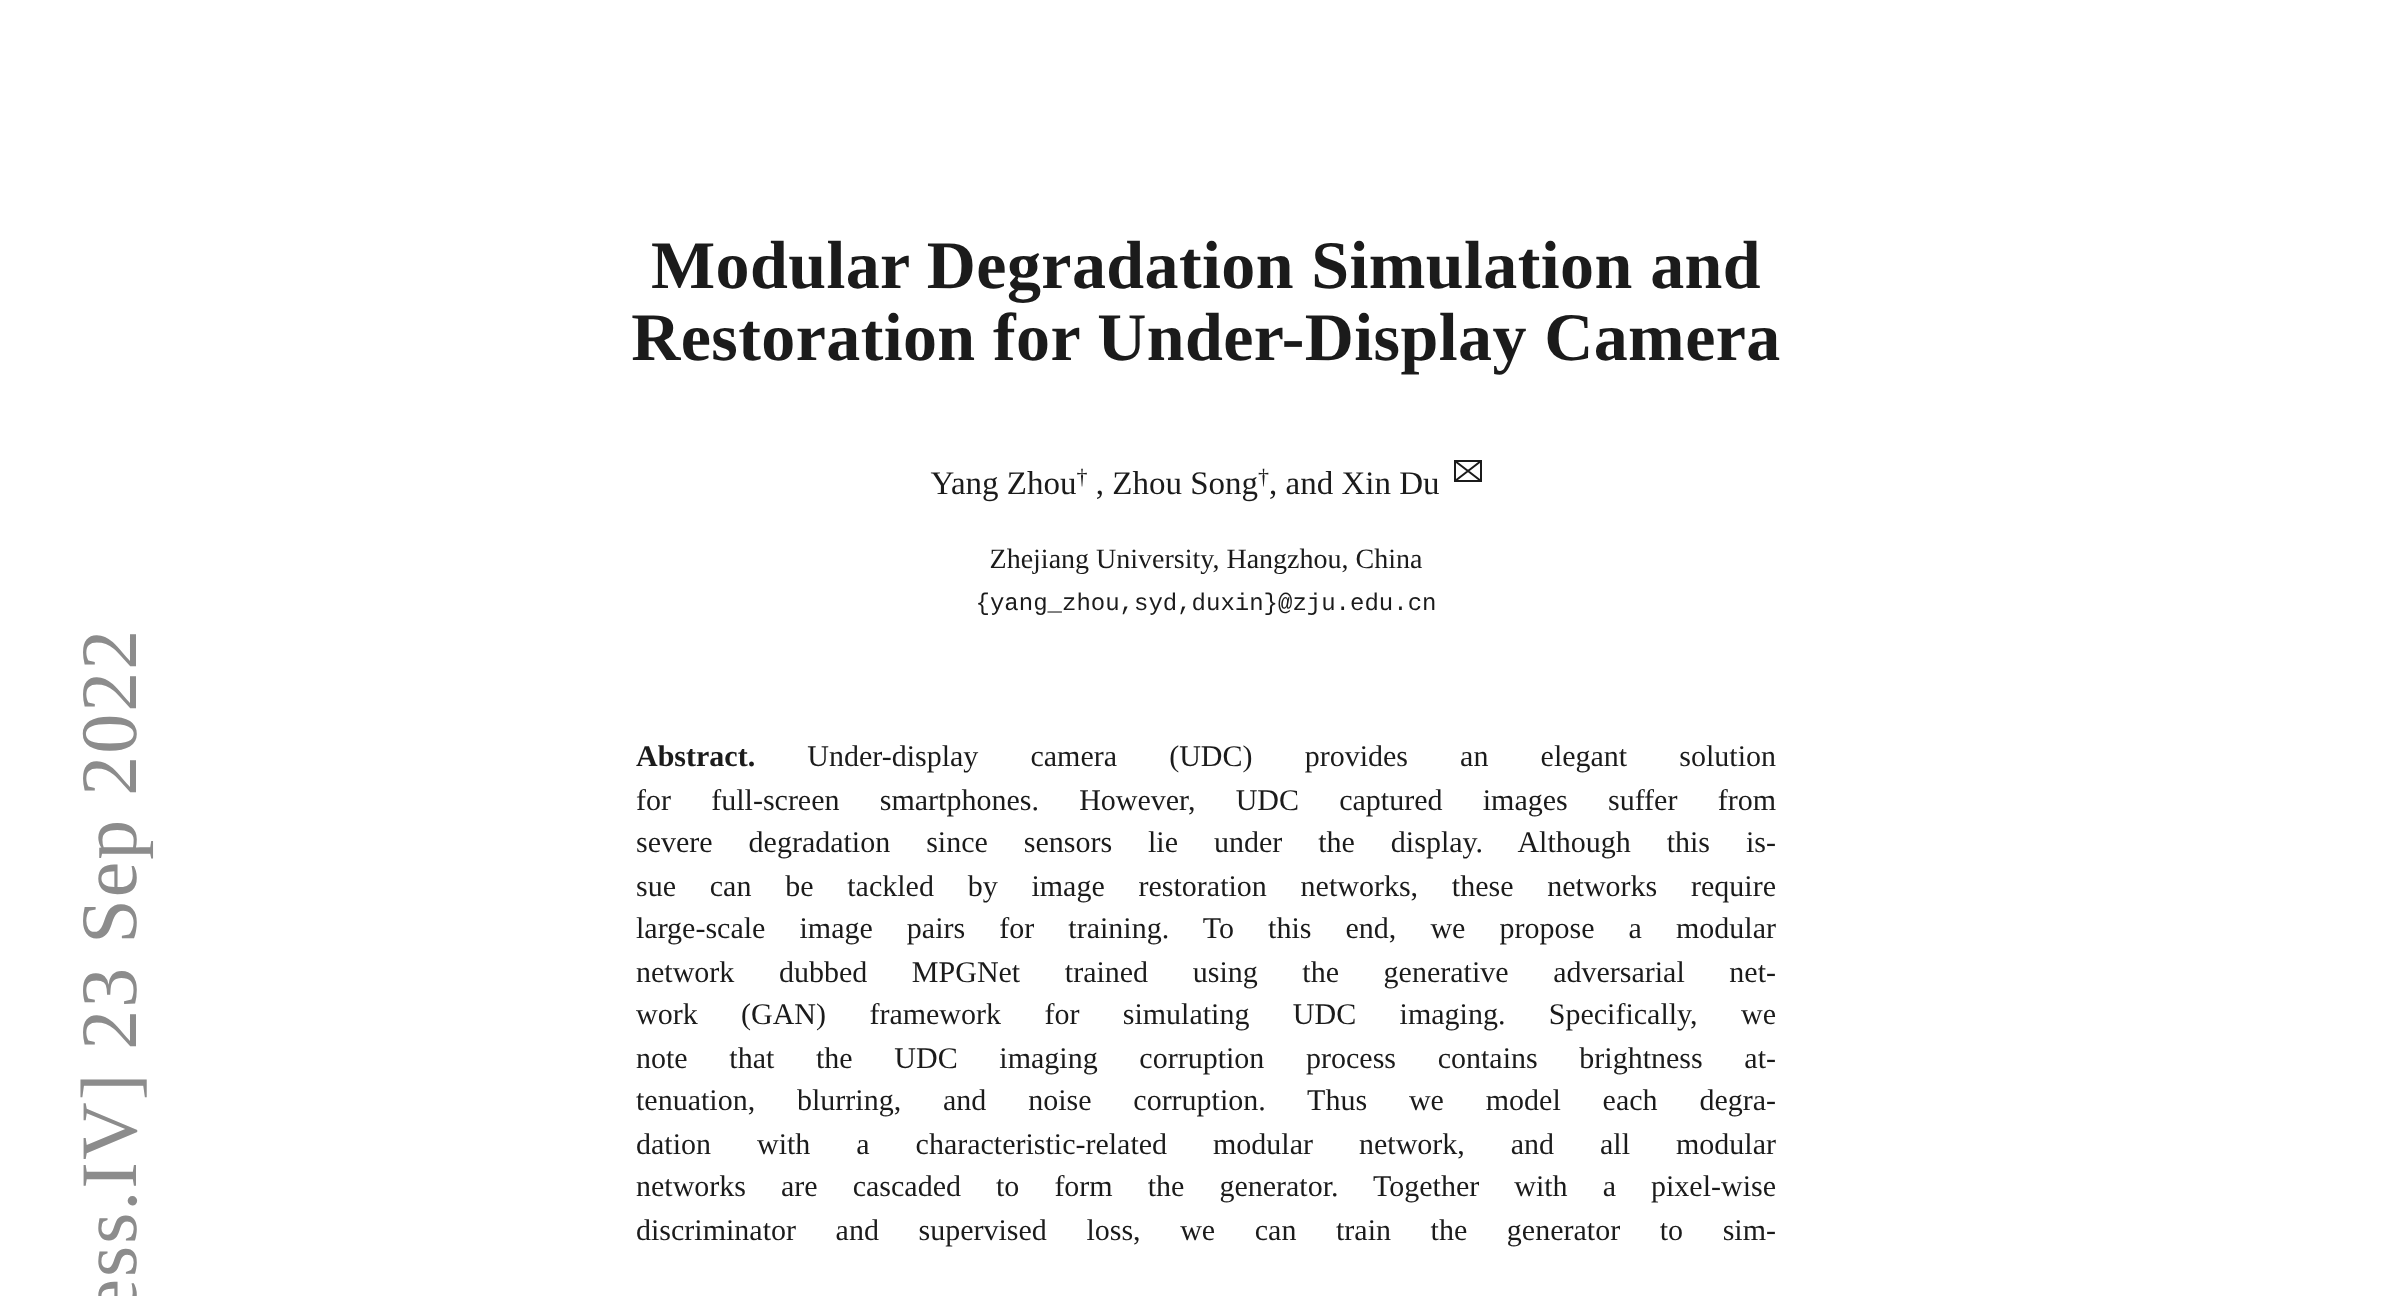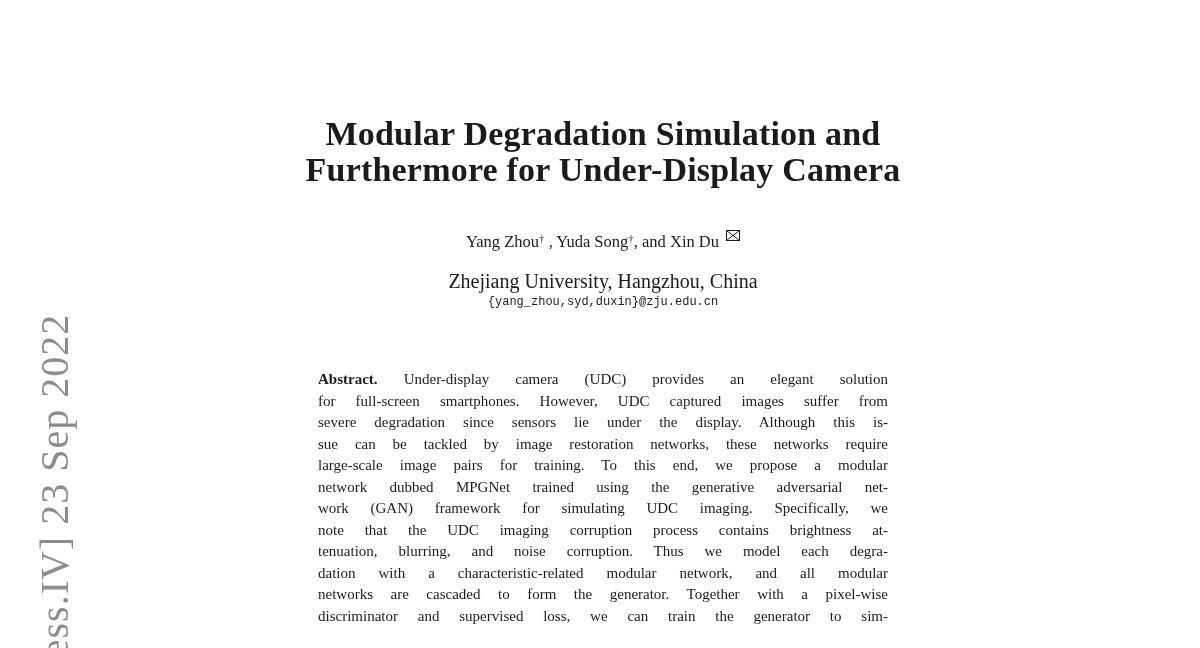--- a/index.html
+++ b/index.html
@@ -52,21 +52,21 @@
     line-height: 0;
   }
   .envelope {
     margin-left: 7px;
     vertical-align: 6px;
   }
   .affil {
     position: absolute;
     top: 272px; left: -30px; right: -30px;
     text-align: center;
-    font-size: 20px;
+    font-size: 14px;
     line-height: 18px;
   }
   .email {
     position: absolute;
     top: 293px; left: -30px; right: -30px;
     text-align: center;
     font-family: "Liberation Mono", monospace;
     font-size: 12px;
     line-height: 18px;
   }
@@ -89,24 +89,24 @@
 <body>
 
 <div class="page">
 
   <div class="watermark">eess.IV] 23 Sep 2022</div>
 
   <div class="content">
 
     <div class="title">
       <div>Modular Degradation Simulation and</div>
-      <div>Furthermore for Under-Display Camera</div>
+      <div>Restoration for Under-Display Camera</div>
     </div>
 
-    <div class="authors"><span>Yang Zhou</span><sup>†</sup><span> , </span><span>Yuda Song</span><sup>†</sup><span>, and </span><span>Xin Du</span><svg class="envelope" width="14" height="11" viewBox="0 0 14 11">
+    <div class="authors"><span>Yang Zhou</span><sup>†</sup><span> , </span><span>Zhou Song</span><sup>†</sup><span>, and </span><span>Xin Du</span><svg class="envelope" width="14" height="11" viewBox="0 0 14 11">
           <rect x="0.5" y="0.5" width="13" height="10" fill="none" stroke="#1b1b1b" stroke-width="1"></rect>
           <path d="M0.5,0.5 L7,5.5 L13.5,0.5 M0.5,10.5 L7,5.5 L13.5,10.5" fill="none" stroke="#1b1b1b" stroke-width="1"></path>
         </svg></div>
 
     <div class="affil">Zhejiang University, Hangzhou, China</div>
 
     <div class="email">{yang_zhou,syd,duxin}@zju.edu.cn</div>
 
     <div class="abstract">
       <div class="aline"><b>Abstract.</b> <span>Under-display camera (UDC) provides an elegant solution</span></div>

